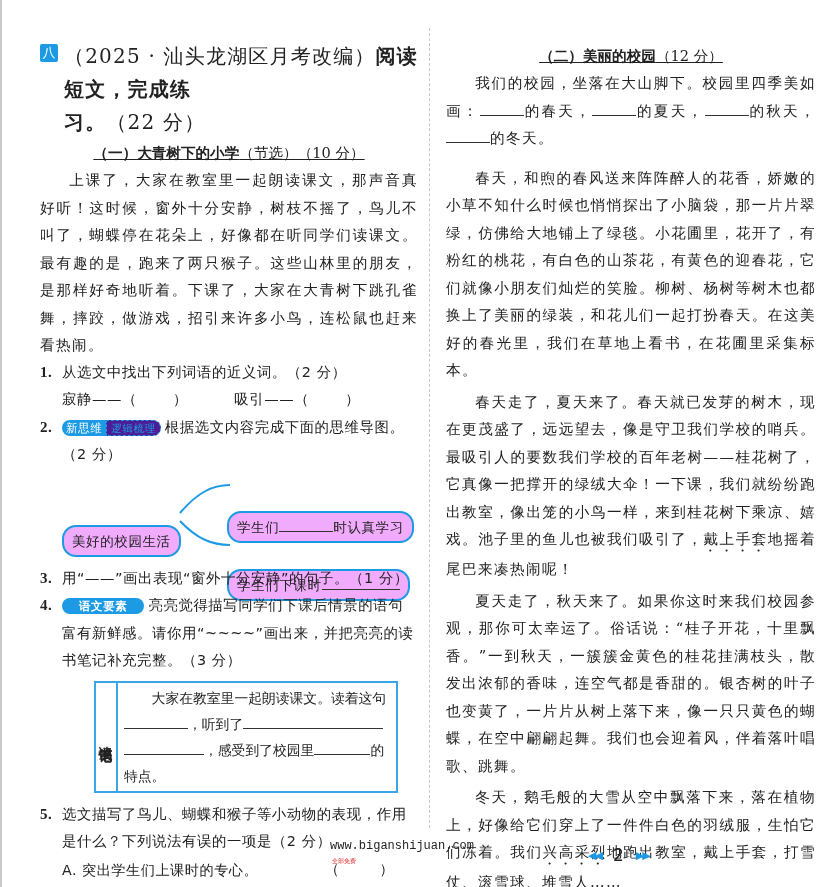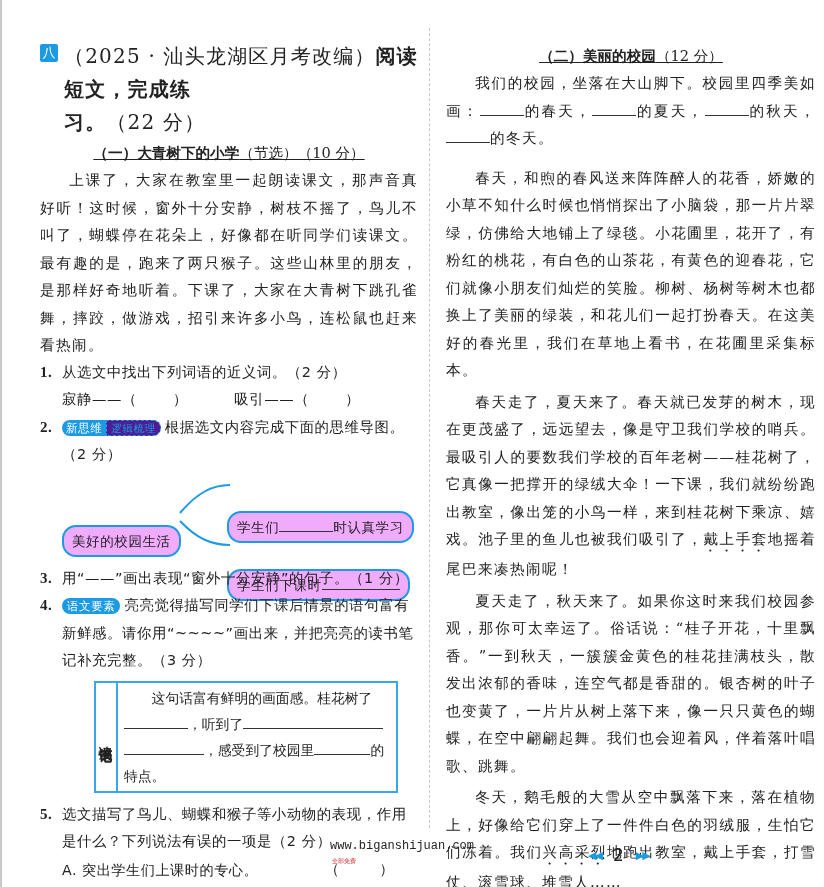--- a/index.html
+++ b/index.html
@@ -18,21 +18,21 @@
      border-radius:2px; margin-right:6px; margin-top:4px; flex:none; }
   .heading-text { font-size:20px; line-height:33px; letter-spacing:1.2px; font-weight:bold; }
   .heading-text .light { font-weight:normal; }
   .sub-title { text-align:center; font-size:14.6px; line-height:27px; margin:0; font-family:"DejaVu Sans",sans-serif; font-weight:bold;text-decoration:underline; }
   .sub-title .light { font-weight:normal; font-family:"DejaVu Serif",serif; }
   .q { position:relative; padding-left:22px; font-size:14.4px; line-height:27.5px; letter-spacing:0.6px; font-family:"DejaVu Sans",sans-serif; margin:0; }
   .q .qn { position:absolute; left:0; top:0; font-weight:bold; font-family:"Liberation Serif",serif; font-size:15px; }
   .tag { display:inline-flex; align-items:center; vertical-align:middle; height:16px; margin-right:4px; }
   .tag-main { background:#1c9be4; color:#fff; font-size:11.5px; line-height:16px; padding:0 4px; border-radius:8px 0 0 8px; }
   .tag-sub { border:1px dashed #1c9be4; color:#1c9be4; font-size:10.5px; line-height:14px; padding:0 4px; border-radius:0 8px 8px 0; background:#4c1d95; }
-  .tag-solo { background:#1c9be4; color:#fff; font-size:11.5px; line-height:16px; padding:0 5px; border-radius:8px; }
+  .tag-solo { background:#1c9be4; color:#fff; font-size:11.5px; line-height:16px; padding:0 17px; border-radius:8px;font-weight:bold; }
   .blank { display:inline-block; border-bottom:1px solid #333; vertical-align:baseline; height:14px; }
   .mindmap { position:relative; height:90px; margin:2px 0 4px 0; }
   .mm-box { position:absolute; border:2px solid #1c9be4; border-radius:14px; background:#f0abfc;
      font-family:"DejaVu Sans",sans-serif; font-size:13.5px; line-height:28px; padding:0 8px; white-space:nowrap;margin-top:40px; }
   .notebook { position:relative; margin:6px 0 8px 54px; width:300px; border:2px solid #3aa6e8; display:flex; }
   .nb-label { width:20px; border-right:2px solid #3aa6e8; display:flex; align-items:center; justify-content:center;
      writing-mode:vertical-rl; font-family:"DejaVu Sans",sans-serif; font-weight:bold; font-size:13.5px; letter-spacing:1px; }
   .nb-body { flex:1; padding:2px 8px 2px 6px; font-size:13.8px; line-height:26px; }
   .opt { padding-left:22px; font-family:"DejaVu Sans",sans-serif; font-size:14.2px; line-height:29px; margin:0; letter-spacing:0.5px; }
   .answer-paren { float:right; margin-right:6px; letter-spacing:18px; }
@@ -108,21 +108,21 @@
       <span class="qn">4.</span>
       <div>
         <span class="tag">
             <span class="tag-solo">语文要素</span>
           </span><span>亮亮觉得描写同学们下课后情景的语句富有新鲜感。请你用“~~~~”画出来，并把亮亮的读书笔记补充完整。（3 分）</span>
       </div>
     </div>
     <div class="notebook">
       <div class="nb-label">读书笔记</div>
       <div class="nb-body">
-        <div style="text-indent:2em">这句话富有鲜明的画面感。桂花树了</div>
+        <div style="text-indent:2em">大家在教室里一起朗读课文。读着这句</div>
         <div><span class="blank" style="width:64px"></span><span>，听到了</span><span class="blank" style="width:140px"></span></div>
         <div><span class="blank" style="width:80px"></span><span>，感受到了校园里</span><span class="blank" style="width:56px"></span><span>的</span></div>
         <div>特点。</div>
       </div>
     </div>
 
     <div class="q">
       <span class="qn">5.</span>
       <div><span>选文描写了鸟儿、蝴蝶和猴子等小动物的表现，作用是什么？下列说法有误的一项是（2 分）</span><span class="answer-paren">（ ）</span></div>
     </div>

